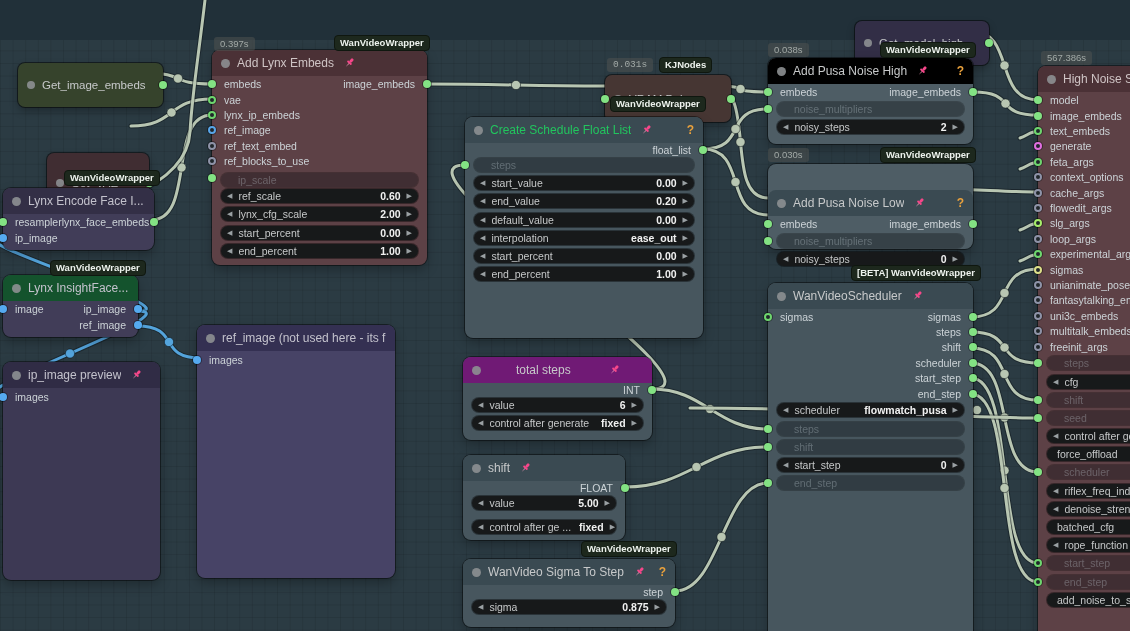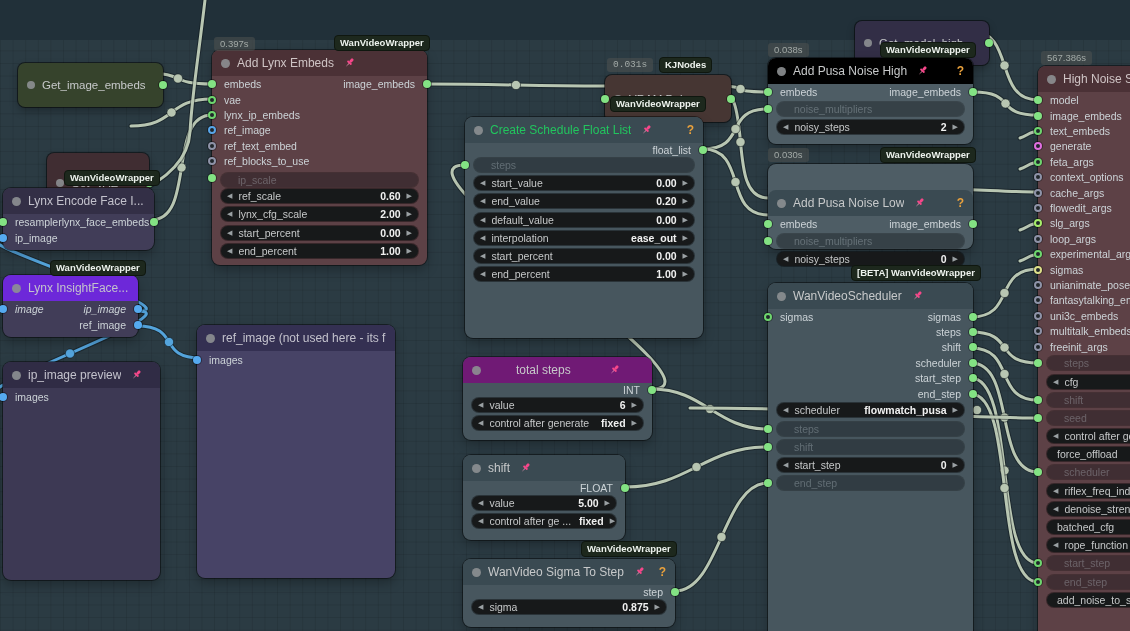--- a/index.html
+++ b/index.html
@@ -627,25 +627,25 @@
         <span class="pl">resampler</span>
         <span class="pr">lynx_face_embeds</span>
         <span class="pdot dotR" style="background: rgb(131, 226, 131);"></span>
       </div>
       <div class="row" style="height: 15.4px;">
         <span class="pdot dotL" style="background: rgb(85, 170, 240);"></span>
         <span class="pl">ip_image</span>
       </div>
     </div>
     <div class="node" style="left: 3px; top: 275px; width: 135px; height: 62px; background: rgb(65, 61, 88);">
-      <div class="hdr" style="background: #6d28d9;">
+      <div class="hdr" style="background: #14532d;">
         <span class="tdot"></span>
         <span class="title" style="color: rgb(195, 194, 204);">Lynx InsightFace...</span>
       </div>
-      <div class="row" style="height: 16px; font-style: italic;">
+      <div class="row" style="height: 16px;">
         <span class="pdot dotL" style="background: rgb(85, 170, 240);"></span>
         <span class="pl">image</span>
         <span class="pr">ip_image</span>
         <span class="pdot dotR" style="background: rgb(85, 170, 240);"></span>
       </div>
       <div class="row" style="height: 15.4px;">
         <span class="pr">ref_image</span>
         <span class="pdot dotR" style="background: rgb(85, 170, 240);"></span>
       </div>
     </div>
@@ -732,21 +732,21 @@
         <span class="pdot dotR" style="background: rgb(131, 226, 131);"></span>
       </div>
       <div class="row" style="height: 18.2px;">
         <div class="wid">
           <span class="arr">◀</span>
           <span class="wlbl">value</span>
           <span class="wval">5.00</span>
           <span class="arr">▶</span>
         </div>
       </div>
-      <div class="row" style="height: 18.2px;">
+      <div class="row" style="height: 18.2px; margin-top: 6px;">
         <div class="wid">
           <span class="arr">◀</span>
           <span class="wlbl">control after ge ...</span>
           <span class="wval">fixed</span>
           <span class="arr">▶</span>
         </div>
       </div>
     </div>
     <div class="node" style="left: 463px; top: 559px; width: 212px; height: 68px; background: rgb(71, 86, 94);">
       <div class="hdr" style="background: rgb(58, 74, 82);">

